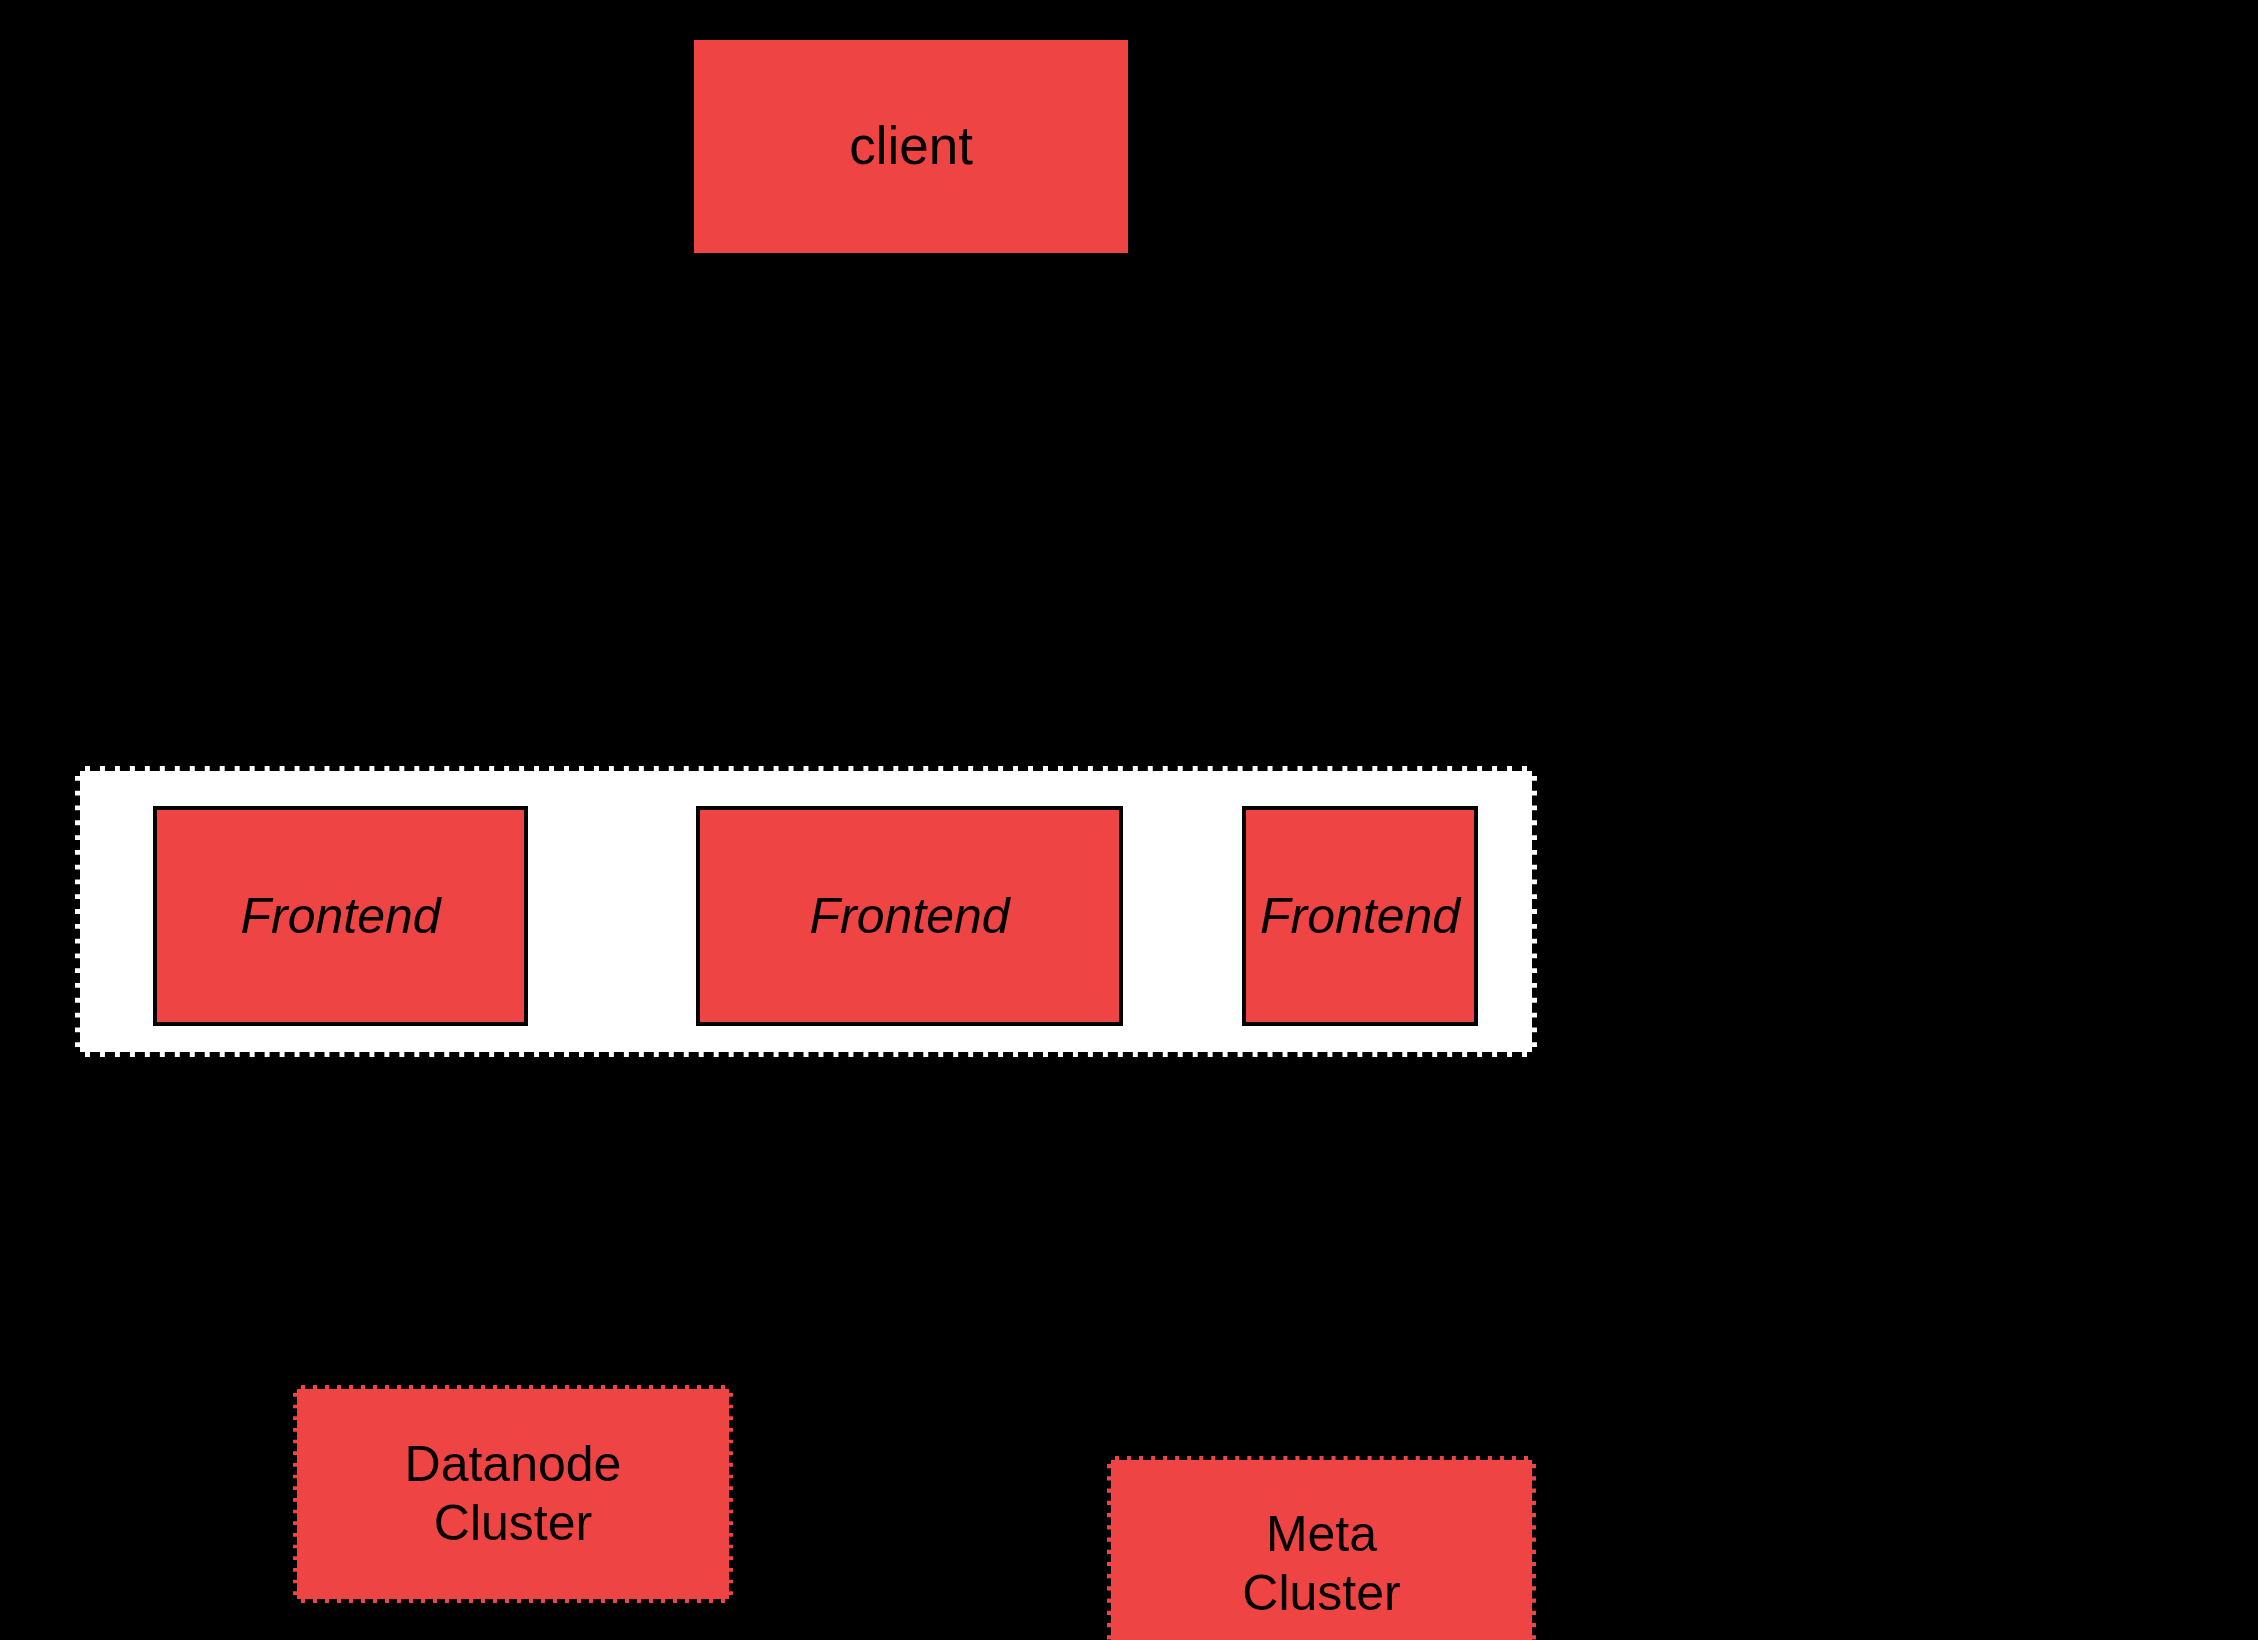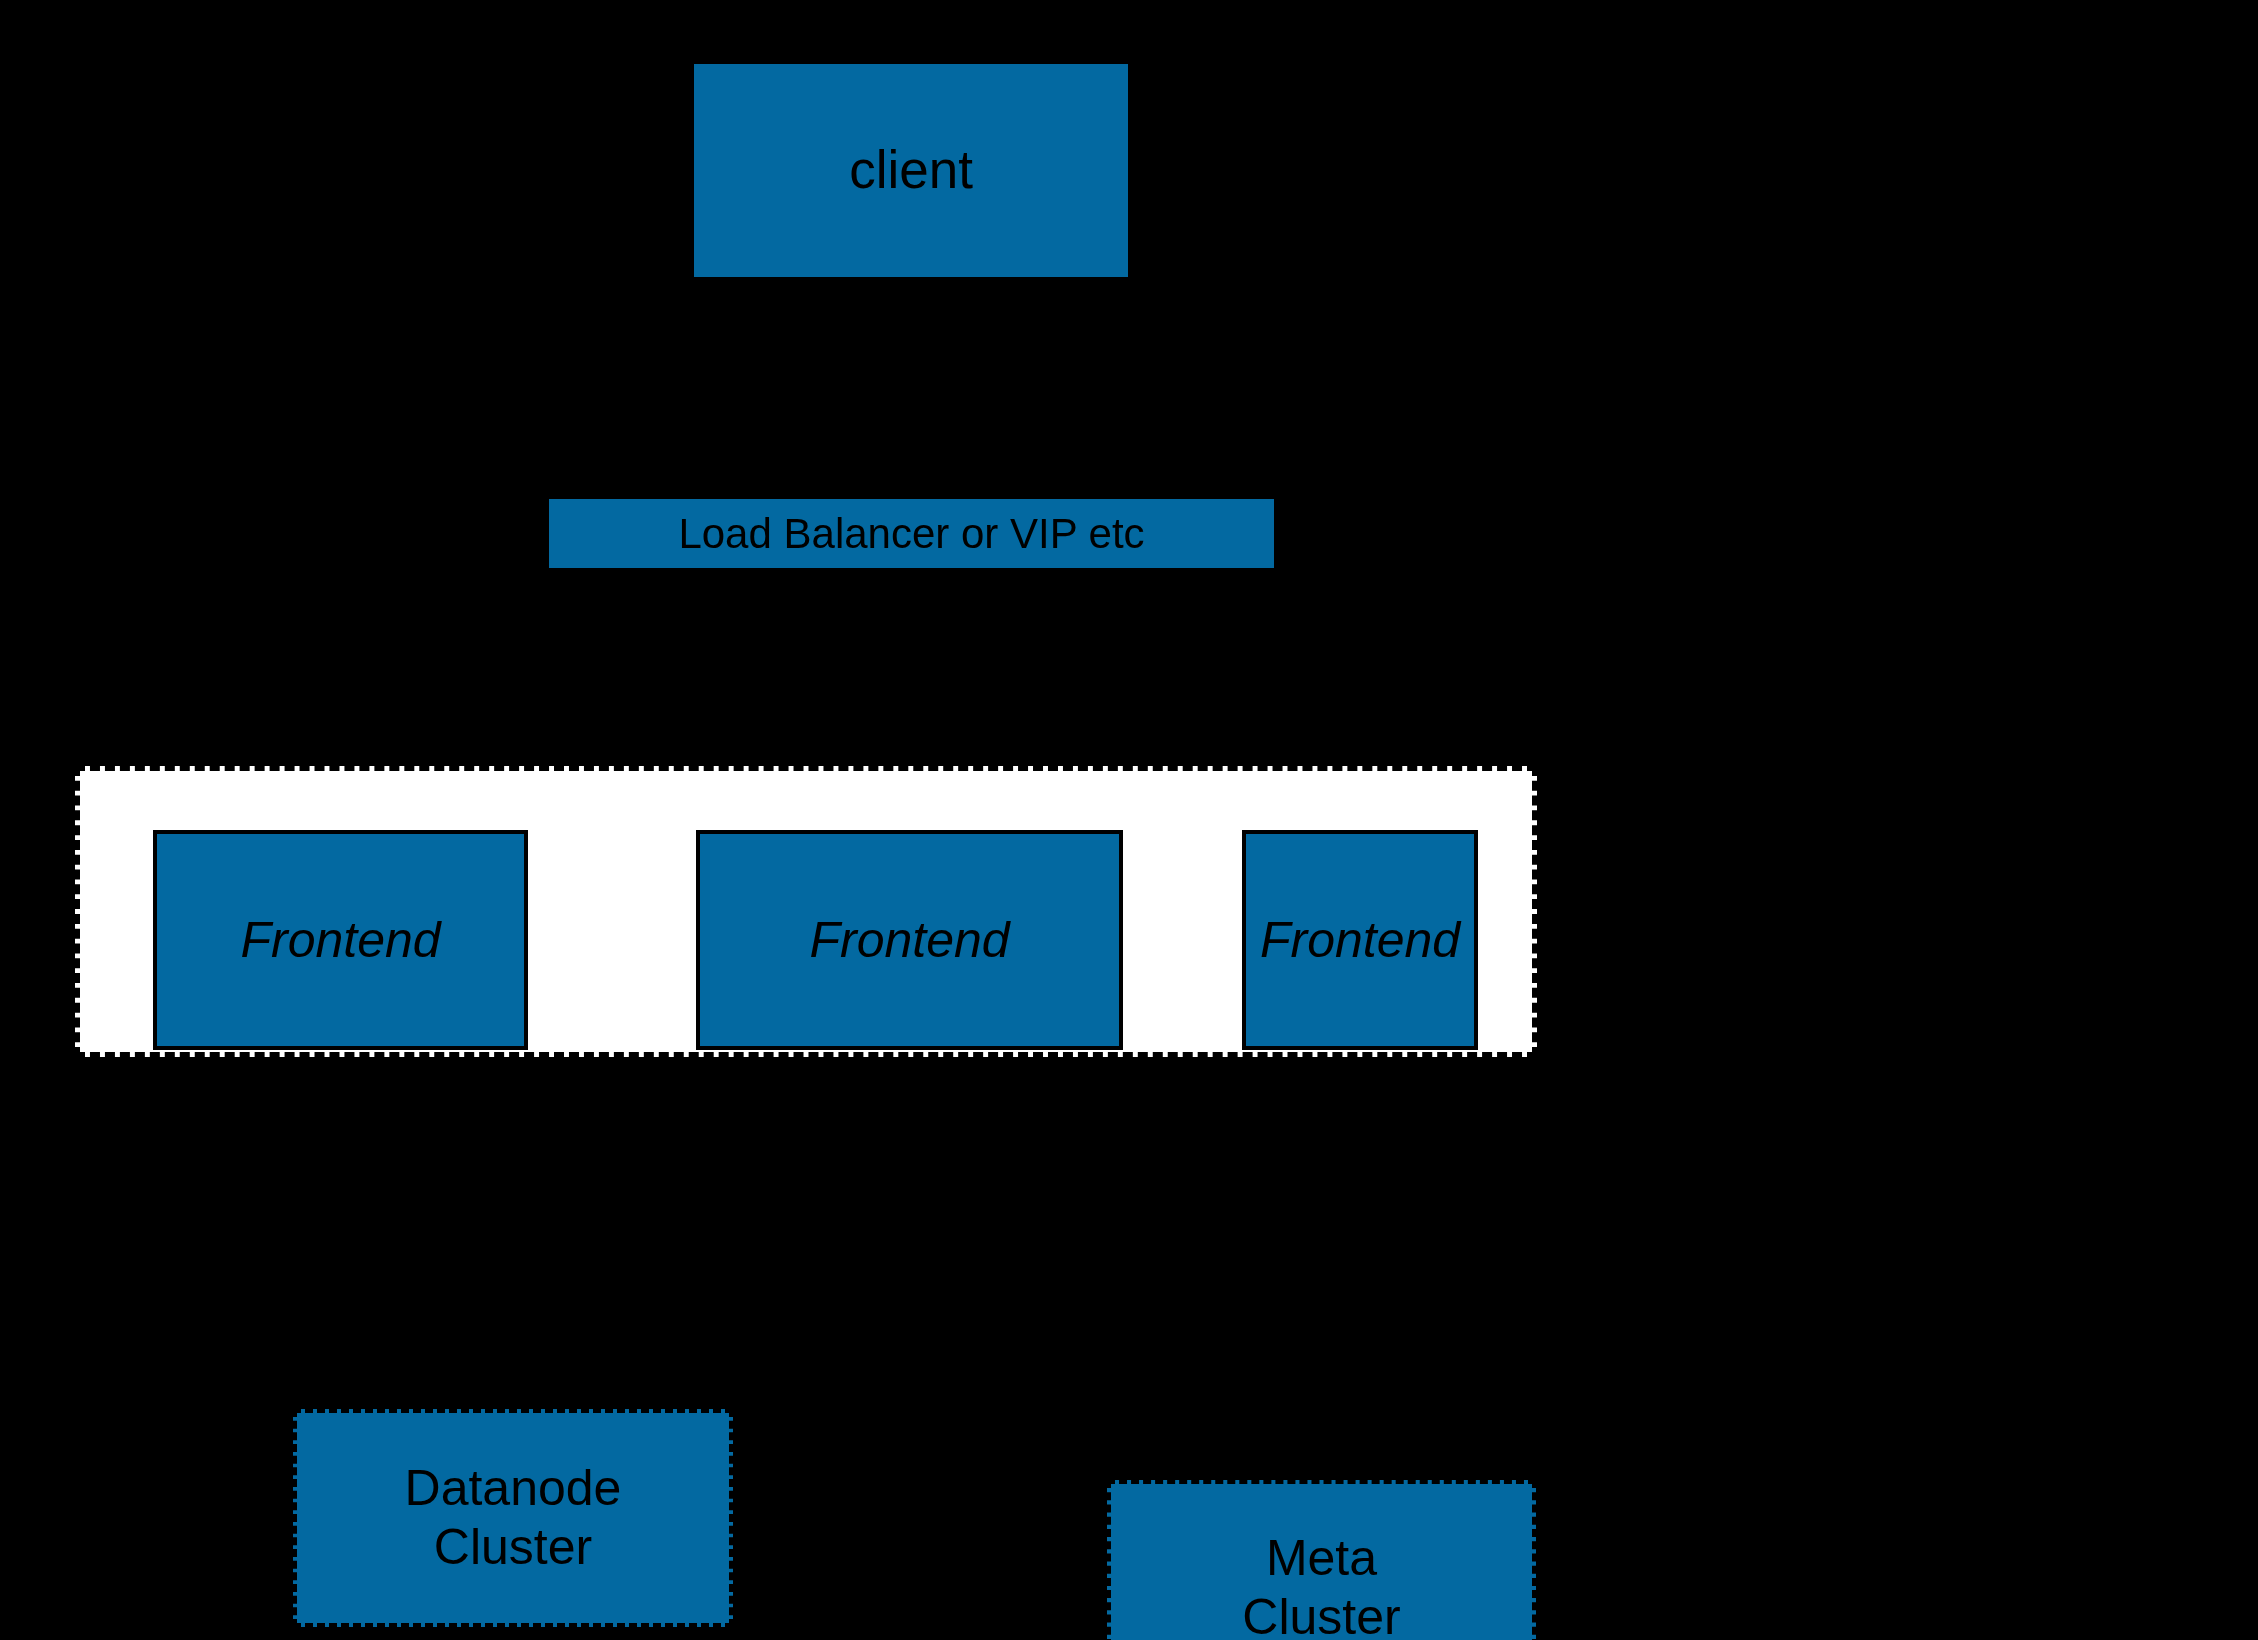--- a/index.html
+++ b/index.html
@@ -12,29 +12,28 @@
     position: relative;
     width: 2258px;
     height: 1640px;
     background: #000000;
     overflow: hidden;
     font-family: "Liberation Sans", "DejaVu Sans", sans-serif;
   }
   .node {
     position: absolute;
     box-sizing: border-box;
-    background: #0369a1;
+    background: #ef4444;
     color: #000000;
     display: flex;
     align-items: center;
     justify-content: center;
     text-align: center;
     line-height: 1.18;
     white-space: pre-line;
-    margin-top: 24px;
   }
   
   .node.plain {
     border: none;
   }
   
   .node.solid {
     border: 4.5px solid #000000;
   }
   
@@ -58,23 +57,20 @@
 </style>
 </head>
 <body>
 
 <div id="canvas">
 
   <div class="node plain" id="client-node" style="left:694px; top:40px; width:434px; height:213px;">
     <span class="label">client</span>
   </div>
 
-  <div class="node plain" id="load-balancer-node" style="left:549px; top:475px; width:725px; height:69px;">
-    <span class="label">Load Balancer or VIP etc</span>
-  </div>
 
   <div id="frontend-group" style="left:75px; top:766px; width:1462px; height:291px;">
 
     <div class="node solid frontend-node" style="left:73px; top:35px; width:375px; height:220px;">
       <span class="label">Frontend</span>
     </div>
 
     <div class="node solid frontend-node" style="left:616px; top:35px; width:427px; height:220px;">
       <span class="label">Frontend</span>
     </div>

